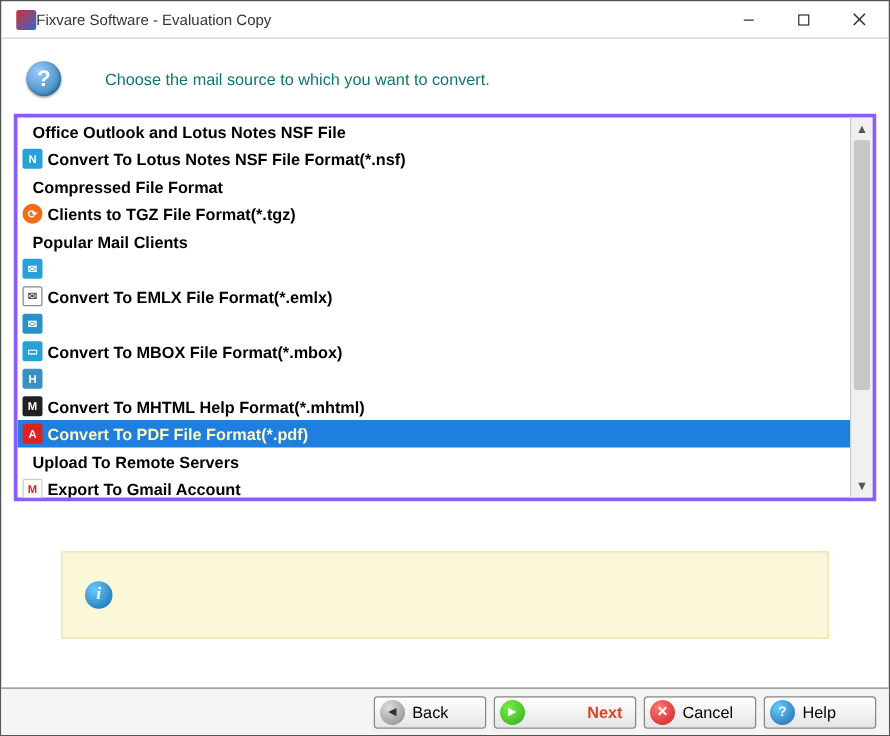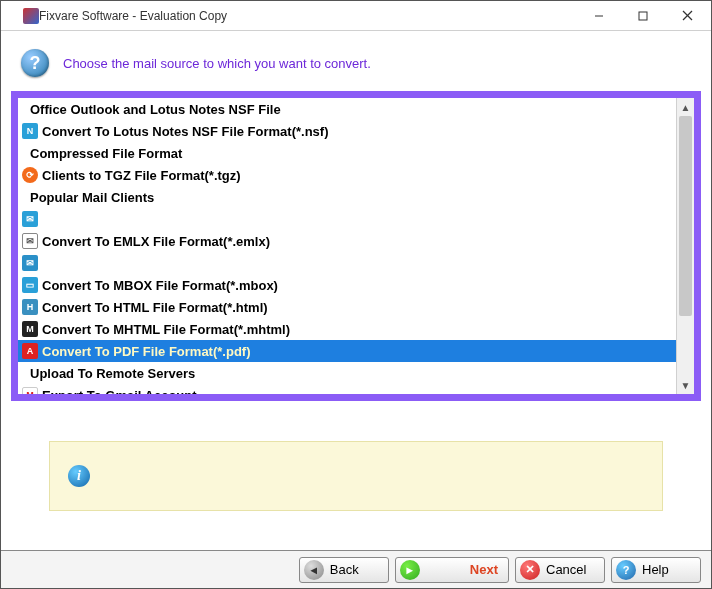--- a/index.html
+++ b/index.html
@@ -1,23 +1,23 @@
 <!DOCTYPE html>
 <html><head>
 <meta charset="utf-8">
 <style>
 * { box-sizing: border-box; margin: 0; padding: 0; }
 body { font-family: "Segoe UI", Tahoma, sans-serif; font-size: 13px; background: #fff; }
 .window { width: 712px; height: 589px; border: 1px solid #555; display: flex; flex-direction: column; background: #fff; }
-.titlebar { height: 30px; display: flex; align-items: center; padding: 0 2px 0 22px; border-bottom: 1px solid #d0d0d0; }
+.titlebar { height: 30px; display: flex; align-items: center; padding: 0 2px 0 12px; border-bottom: 1px solid #d0d0d0; }
 .titlebar-text { flex: 1; font-size: 12px; color: #333; }
 .win-btn { width: 44px; height: 28px; display: flex; align-items: center; justify-content: center; background: transparent; border: none; cursor: pointer; }
 .instruction-row { display: flex; align-items: center; padding: 18px 20px 14px 20px; gap: 14px; }
-.instruction-text { font-size: 13px; color: #6d28d9; }
-.list-wrap { margin: 0 10px; border: 7px solid #8b5cf6; height: 310px; position: relative; overflow: hidden; }
+.instruction-text { font-size: 13px; color: #0f766e; margin-left: 21px; }
+.list-wrap { margin: 0 10px; border: 3px solid #8b5cf6; height: 310px; position: relative; overflow: hidden; }
 .list-body { position: absolute; inset: 0 18px 0 0; overflow: hidden; }
 .list-item { display: flex; align-items: center; height: 22px; padding: 0 2px; cursor: pointer; }
 .list-item .icon-slot { width: 20px; display: flex; justify-content: center; }
 .list-item .label { font-size: 13px; font-weight: 700; color: #000; padding-left: 2px; white-space: nowrap; }
 .list-item.header .label { padding-left: 10px; }
 .list-item.selected { background: #1e7fe0; }
 .list-item.selected .label { color: #fef9c3; }
 .scrollbar { position: absolute; right: 0; top: 0; bottom: 0; width: 18px; background: #f0f0f0; border-left: 1px solid #d0d0d0; }
 .scrollbar .arrow { height: 18px; display: flex; align-items: center; justify-content: center; color: #555; font-size: 10px; }
 .scrollbar .thumb { position: absolute; left: 2px; right: 2px; top: 18px; height: 200px; background: #c8c8c8; border-radius: 2px; }
@@ -120,27 +120,26 @@
         <div class="list-item">
           <span class="icon-slot">
             <span class="file-icon fi-mbox">▭</span>
           </span>
           <span class="label">Convert To MBOX File Format(*.mbox)</span>
         </div>
         <div class="list-item">
           <span class="icon-slot">
             <span class="file-icon fi-html">H</span>
           </span>
-          <span class="label">Convert To HTML File Format(*.html)</span>
         </div>
         <div class="list-item">
           <span class="icon-slot">
             <span class="file-icon fi-mhtml">M</span>
           </span>
-          <span class="label">Convert To MHTML File Format(*.mhtml)</span>
+          <span class="label">Convert To MHTML Help Format(*.mhtml)</span>
         </div>
         <div class="list-item selected">
           <span class="icon-slot">
             <span class="file-icon fi-pdf">A</span>
           </span>
           <span class="label">Convert To PDF File Format(*.pdf)</span>
         </div>
         <div class="list-item header">
           <span class="label">Upload To Remote Servers</span>
         </div>

